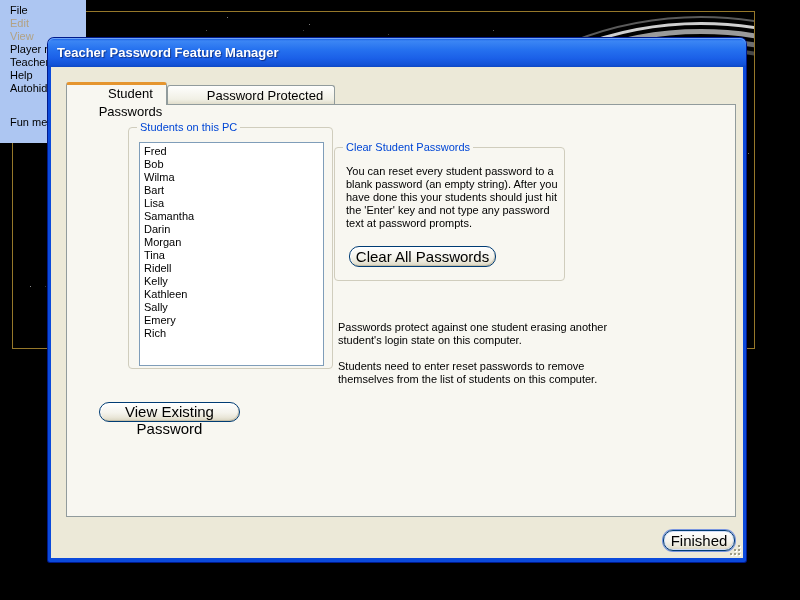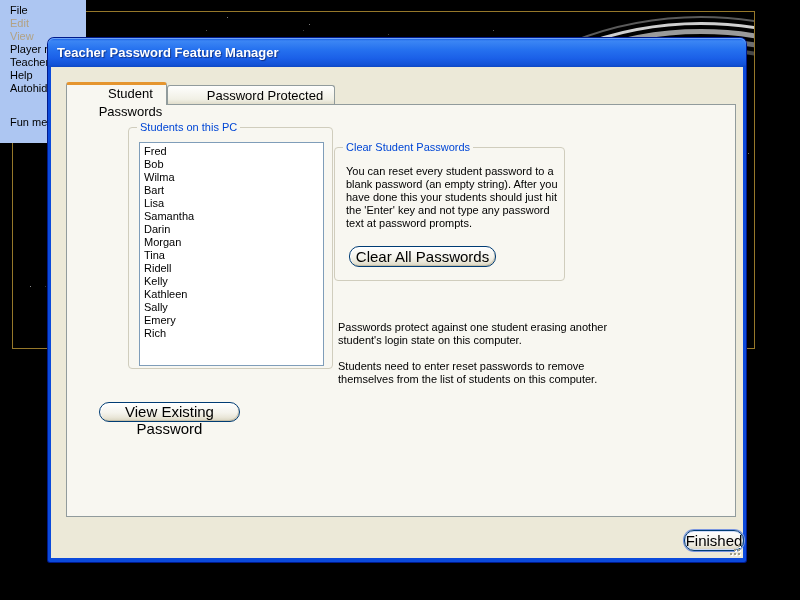--- a/index.html
+++ b/index.html
@@ -68,21 +68,21 @@
 
   
   .xp-btn { position:absolute; font-family:"Liberation Sans", sans-serif; font-size:15px;
             color:#000; border:1px solid #003c74; border-radius:10px;
             background:linear-gradient(180deg,#ffffff 0%,#f4f3ec 55%,#e9e6d8 80%,#d8d3be 100%);
             box-shadow:inset -1px -1px 0 rgba(160,150,120,.35), inset 1px 1px 0 #fff;
             cursor:default; }
   .create-btn { left:32px; top:270px; width:141px; height:20px; }
   .view-btn   { left:32px; top:297px; width:141px; height:20px; }
   .clear-btn  { position:absolute; left:14px; top:98px; width:147px; height:21px; }
-  .finished-btn { left:633px; top:463px; width:60px; height:21px;
+  .finished-btn { left:612px; top:463px; width:72px; height:21px;
                   box-shadow:0 0 0 1px #7a96df, inset 0 0 0 1px #cfdcf8, inset -1px -1px 0 rgba(160,150,120,.35); }
 
   
   .grip { position:absolute; right:1px; bottom:1px; width:14px; height:14px; }
   .grip::after { content:""; position:absolute; left:1px; top:1px; width:2px; height:2px;
                  background:transparent;
                  box-shadow:
                    9px 1px 0 #9d9c88, 5px 5px 0 #9d9c88, 9px 5px 0 #9d9c88,
                    1px 9px 0 #9d9c88, 5px 9px 0 #9d9c88, 9px 9px 0 #9d9c88,
                    10px 2px 0 #fff, 6px 6px 0 #fff, 10px 6px 0 #fff,

